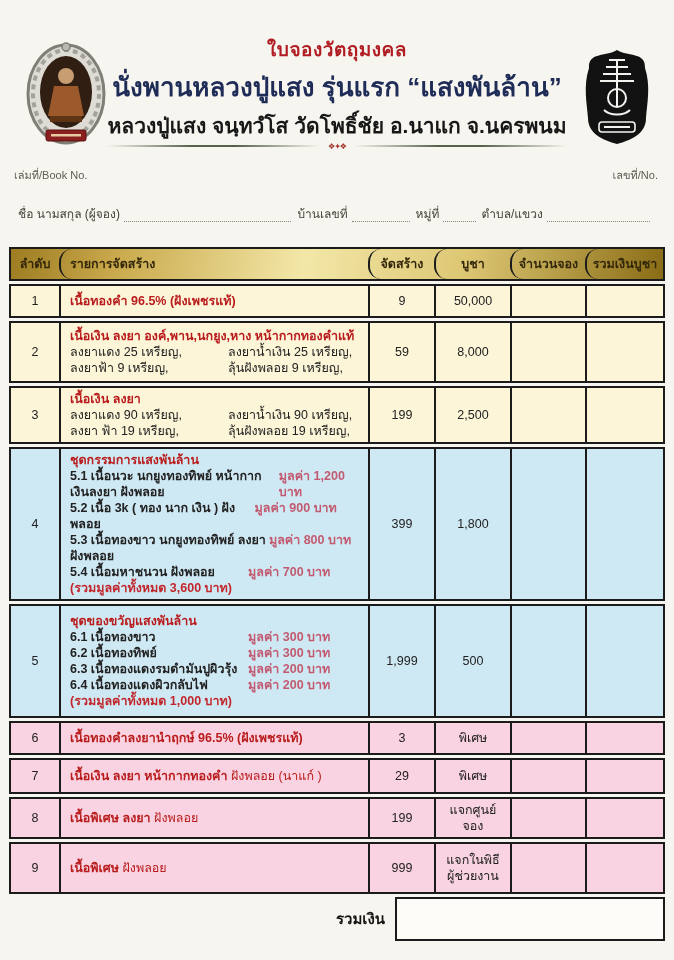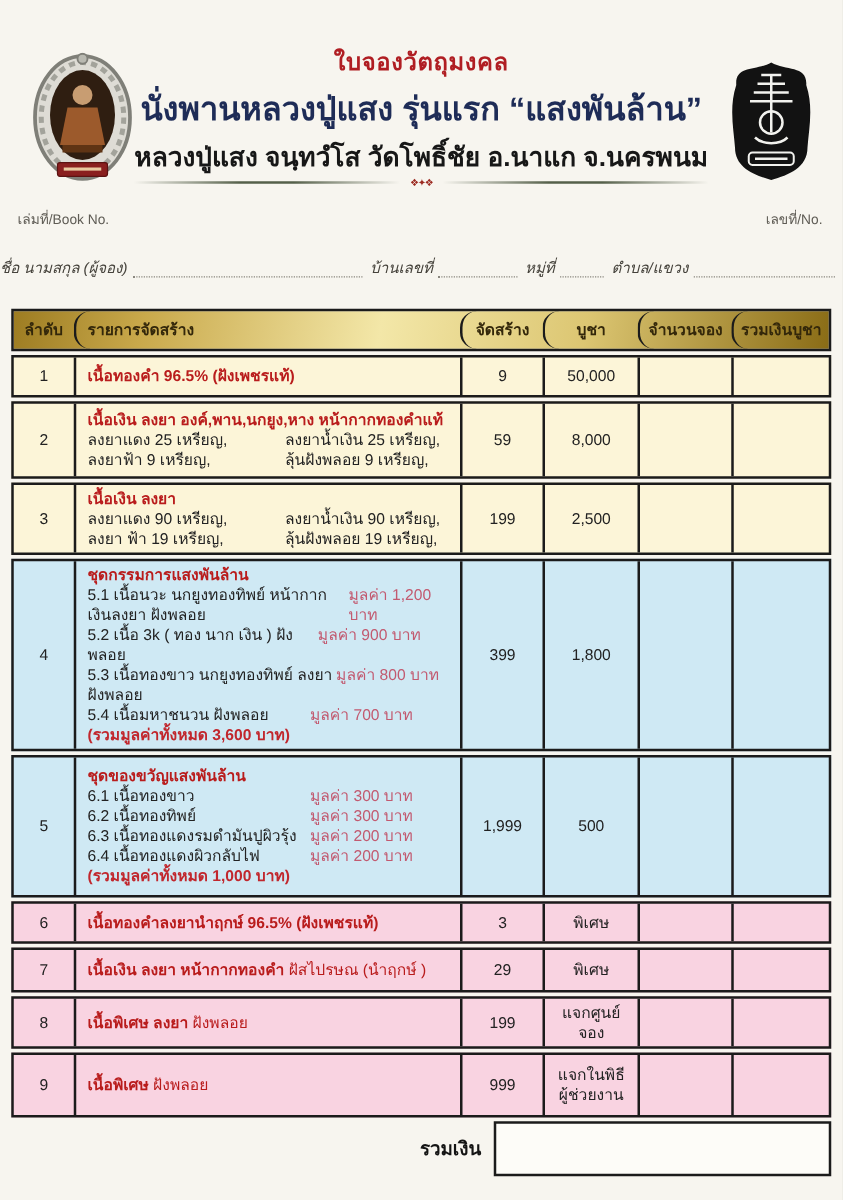--- a/index.html
+++ b/index.html
@@ -15,22 +15,22 @@
   .hdr-text{position:absolute;left:100px;right:100px;top:34px;text-align:center;}
   .t-red{color:#b01e23;font-weight:bold;font-size:19px;letter-spacing:.5px;}
   .t-navy{color:#1e2c57;font-weight:bold;font-size:26px;margin-top:2px;white-space:nowrap;}
   .t-black{color:#171717;font-weight:bold;font-size:21px;margin-top:2px;white-space:nowrap;}
   .divider{position:absolute;left:107px;right:107px;top:142px;height:8px;display:flex;align-items:center;}
   .divider .bar{flex:1;height:2px;background:linear-gradient(90deg,rgba(90,90,80,0),#55604a 40%,#55604a 60%,rgba(90,90,80,0));}
   .divider .knot{width:34px;text-align:center;font-size:8px;color:#9c2b22;letter-spacing:-1px;}
   
   .meta{display:flex;justify-content:space-between;padding:14px 16px 0 14px;
         font-size:11px;color:#5f5c55;}
-  .frow{display:flex;align-items:flex-end;padding:0 0;margin-top:20px;
-        font-size:12px;color:#45423b;white-space:nowrap;font-style:italic;}
+  .frow{display:flex;align-items:flex-end;padding:0 18px;margin-top:20px;
+        font-size:12px;color:#45423b;white-space:nowrap;}
   .frow .lbl{margin-right:4px;}
   .fill{border-bottom:1px dotted #8a877f;height:14px;margin:0 6px 1px 0;}
   
   .tbl{margin:24px 9px 0 9px;}
   .trow{display:flex;align-items:stretch;border:2px solid #1b1b1b;margin-bottom:3px;background:#fff;}
   .thead{background:linear-gradient(100deg,#9d7c22 0%,#c9a94b 16%,#f3e7a8 45%,#dcc672 70%,#8a6c16 100%);
          color:#33270a;font-weight:bold;}
   .cell{box-sizing:border-box;display:flex;flex-direction:column;justify-content:center;
         padding:3px 4px;font-size:12.5px;line-height:1.28;}
   .cell + .cell{border-left:2px solid #1b1b1b;}
@@ -42,21 +42,21 @@
   .c-total{width:78px;}
   .thead .cell{justify-content:center;align-items:center;text-align:center;min-height:30px;padding:4px 2px;font-size:12.5px;border-radius:13px;}
   .thead .c-item{align-items:flex-start;padding-left:9px;}
   .bg-cream{background:#fcf5d8;}
   .bg-blue{background:#cfe9f4;}
   .bg-pink{background:#f9d3e1;}
   .row-title{font-weight:bold;color:#b91c1c;}
   .row-title .plain{font-weight:normal;}
   .pair-line{display:flex;width:100%;}
   .pair-line .p1{width:158px;}
-  .item-line{display:flex;width:100%;}
+  .item-line{display:flex;width:100%;font-weight:bold;}
   .item-line .val{margin-left:auto;width:114px;color:#c25a70;}
   .red-note{color:#c1272d;font-weight:bold;}
   .price-2 div{text-align:center;}
   
   .total-row{display:flex;justify-content:flex-end;align-items:center;margin:2px 9px 0 9px;}
   .total-lbl{font-weight:bold;font-size:15px;color:#141414;margin-right:10px;}
   .total-box{width:266px;height:40px;border:2px solid #1b1b1b;background:#fdfcf8;}
   svg{display:block;}
 </style>
 </head>
@@ -235,21 +235,21 @@
             <div class="row-title">เนื้อทองคำลงยานำฤกษ์ 96.5% (ฝังเพชรแท้)</div>
           </div>
           <div class="cell c-made">3</div>
           <div class="cell c-price">พิเศษ</div>
           <div class="cell c-qty"></div>
           <div class="cell c-total"></div>
         </div>
         <div class="trow bg-pink" style="min-height: 32px;">
           <div class="cell c-no">7</div>
           <div class="cell c-item">
-            <div class="row-title">เนื้อเงิน ลงยา หน้ากากทองคำ<span class="plain"> ฝัสไปรษณ (นำฤกษ์ )</span></div>
+            <div class="row-title">เนื้อเงิน ลงยา หน้ากากทองคำ<span class="plain"> ฝังพลอย (นาแก์ )</span></div>
           </div>
           <div class="cell c-made">29</div>
           <div class="cell c-price">พิเศษ</div>
           <div class="cell c-qty"></div>
           <div class="cell c-total"></div>
         </div>
         <div class="trow bg-pink" style="min-height: 32px;">
           <div class="cell c-no">8</div>
           <div class="cell c-item">
             <div class="row-title">เนื้อพิเศษ ลงยา<span class="plain"> ฝังพลอย</span></div>

